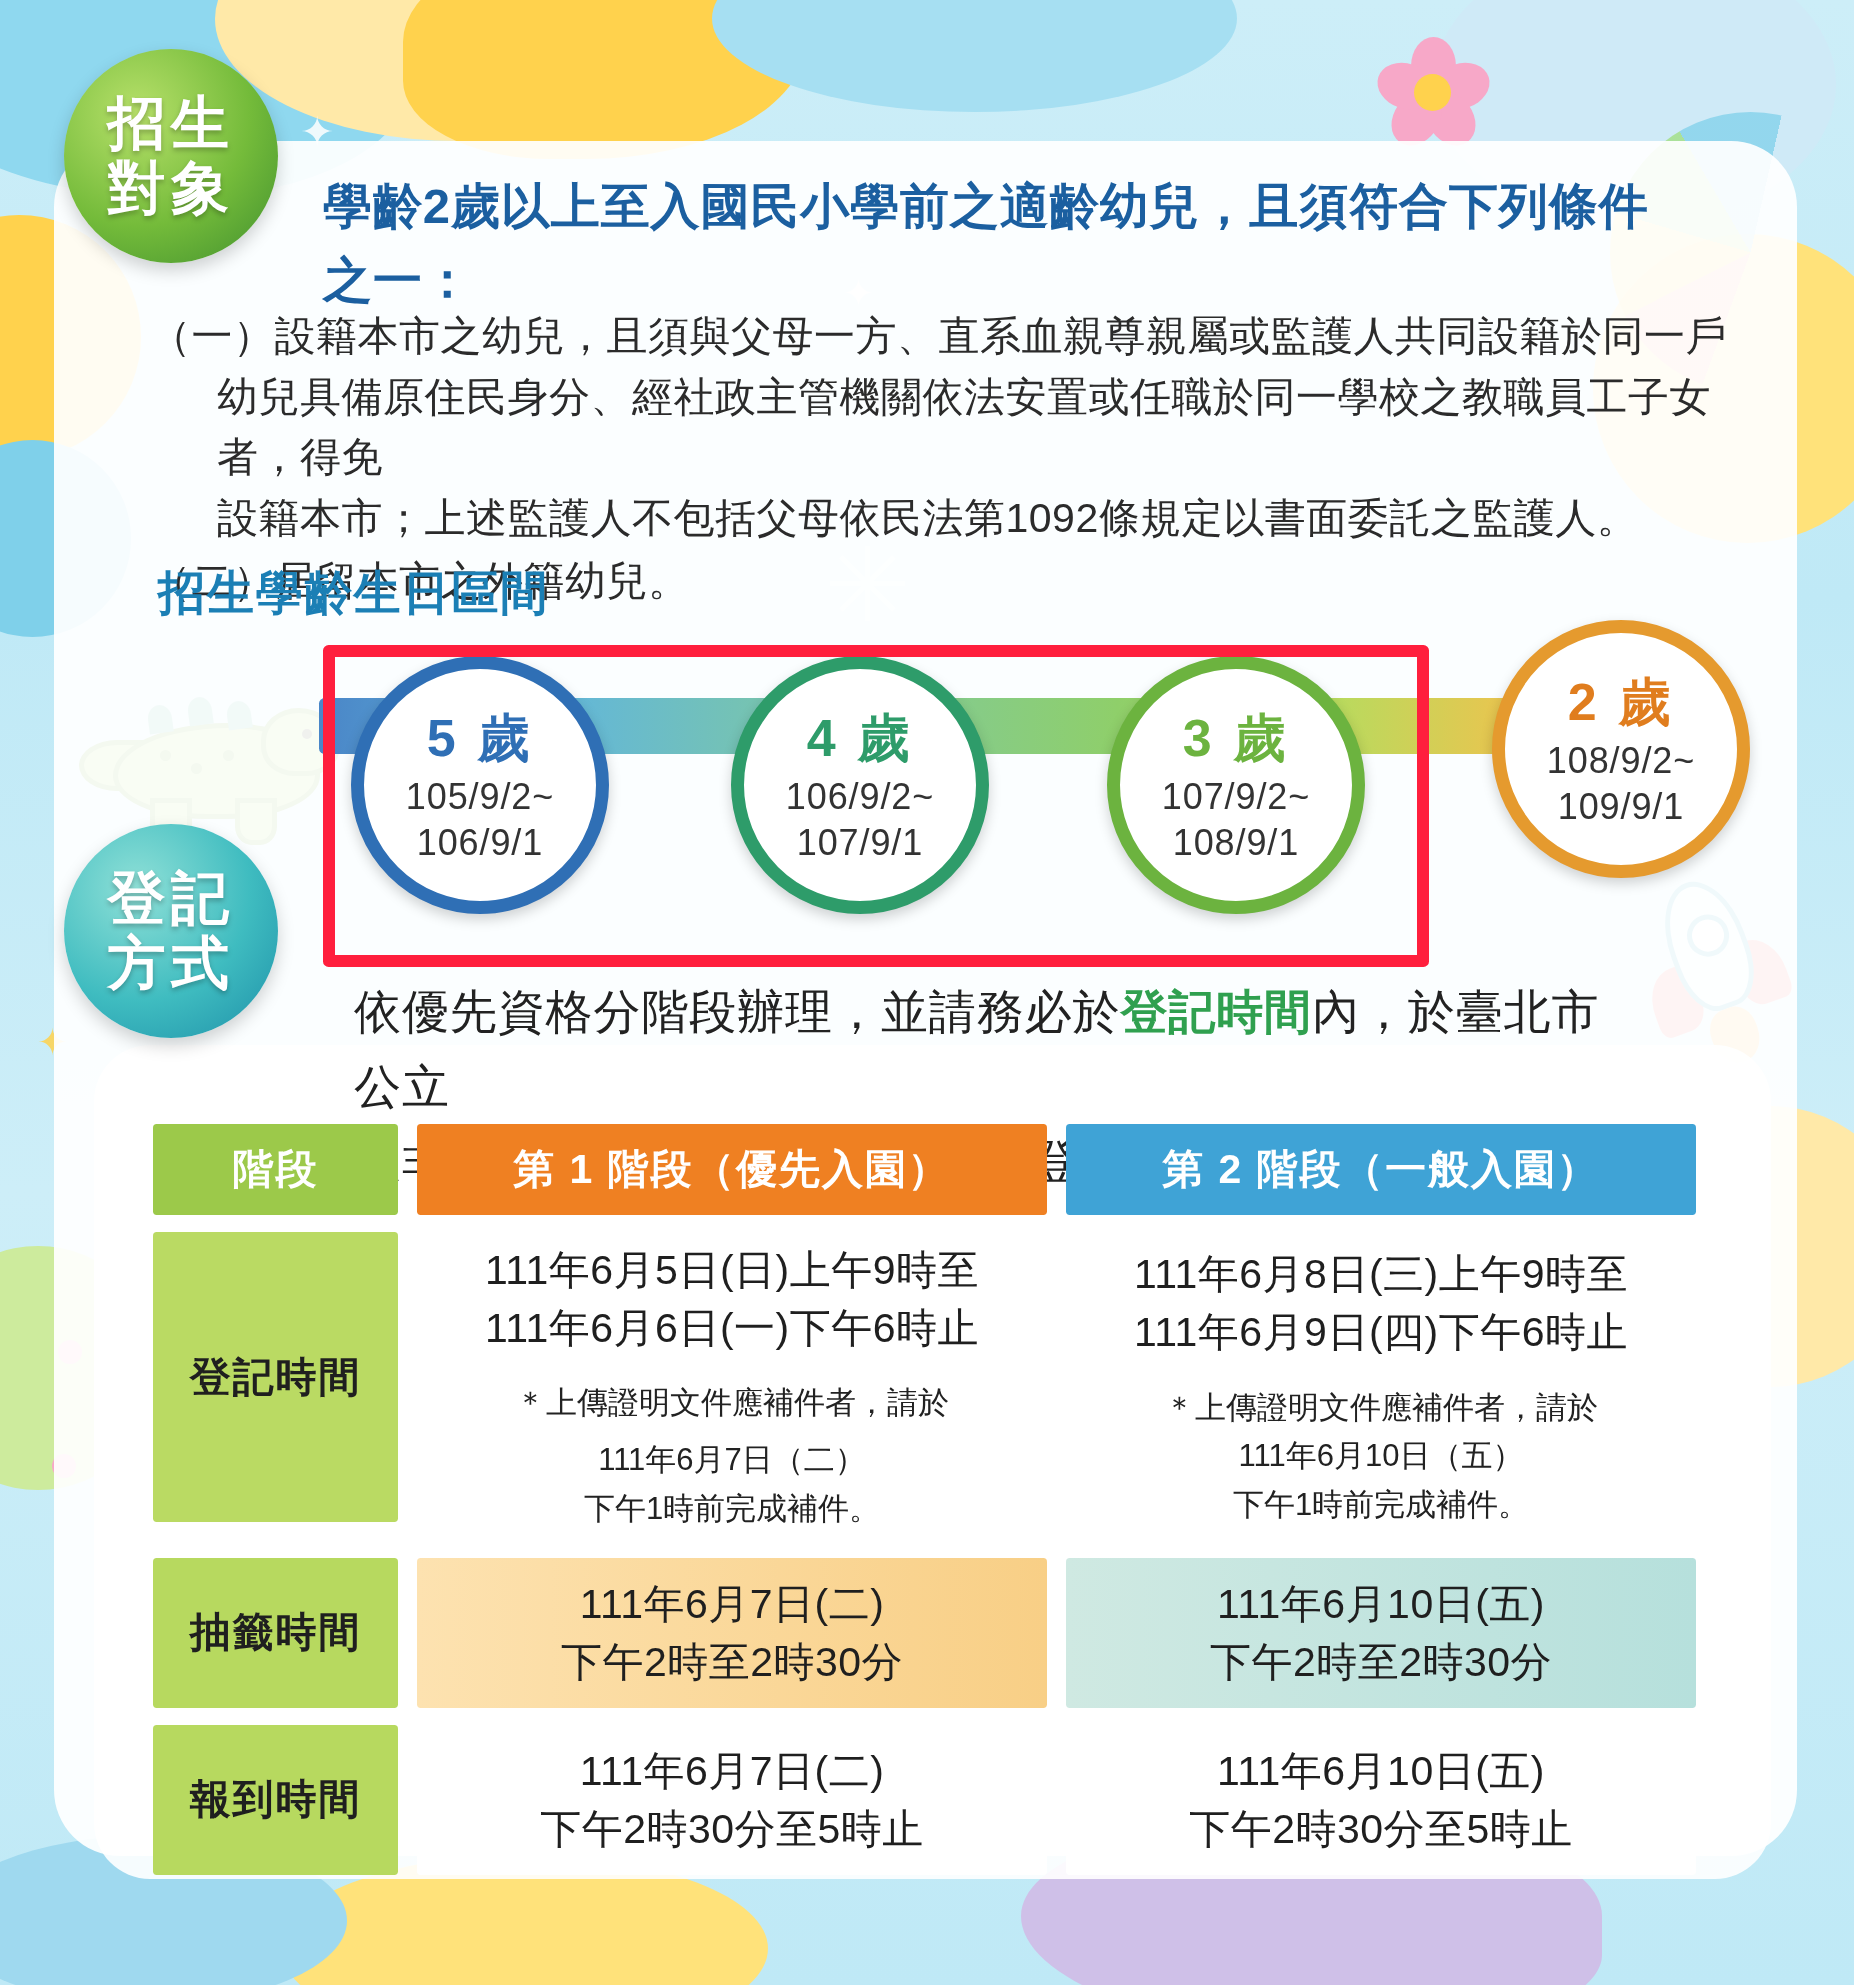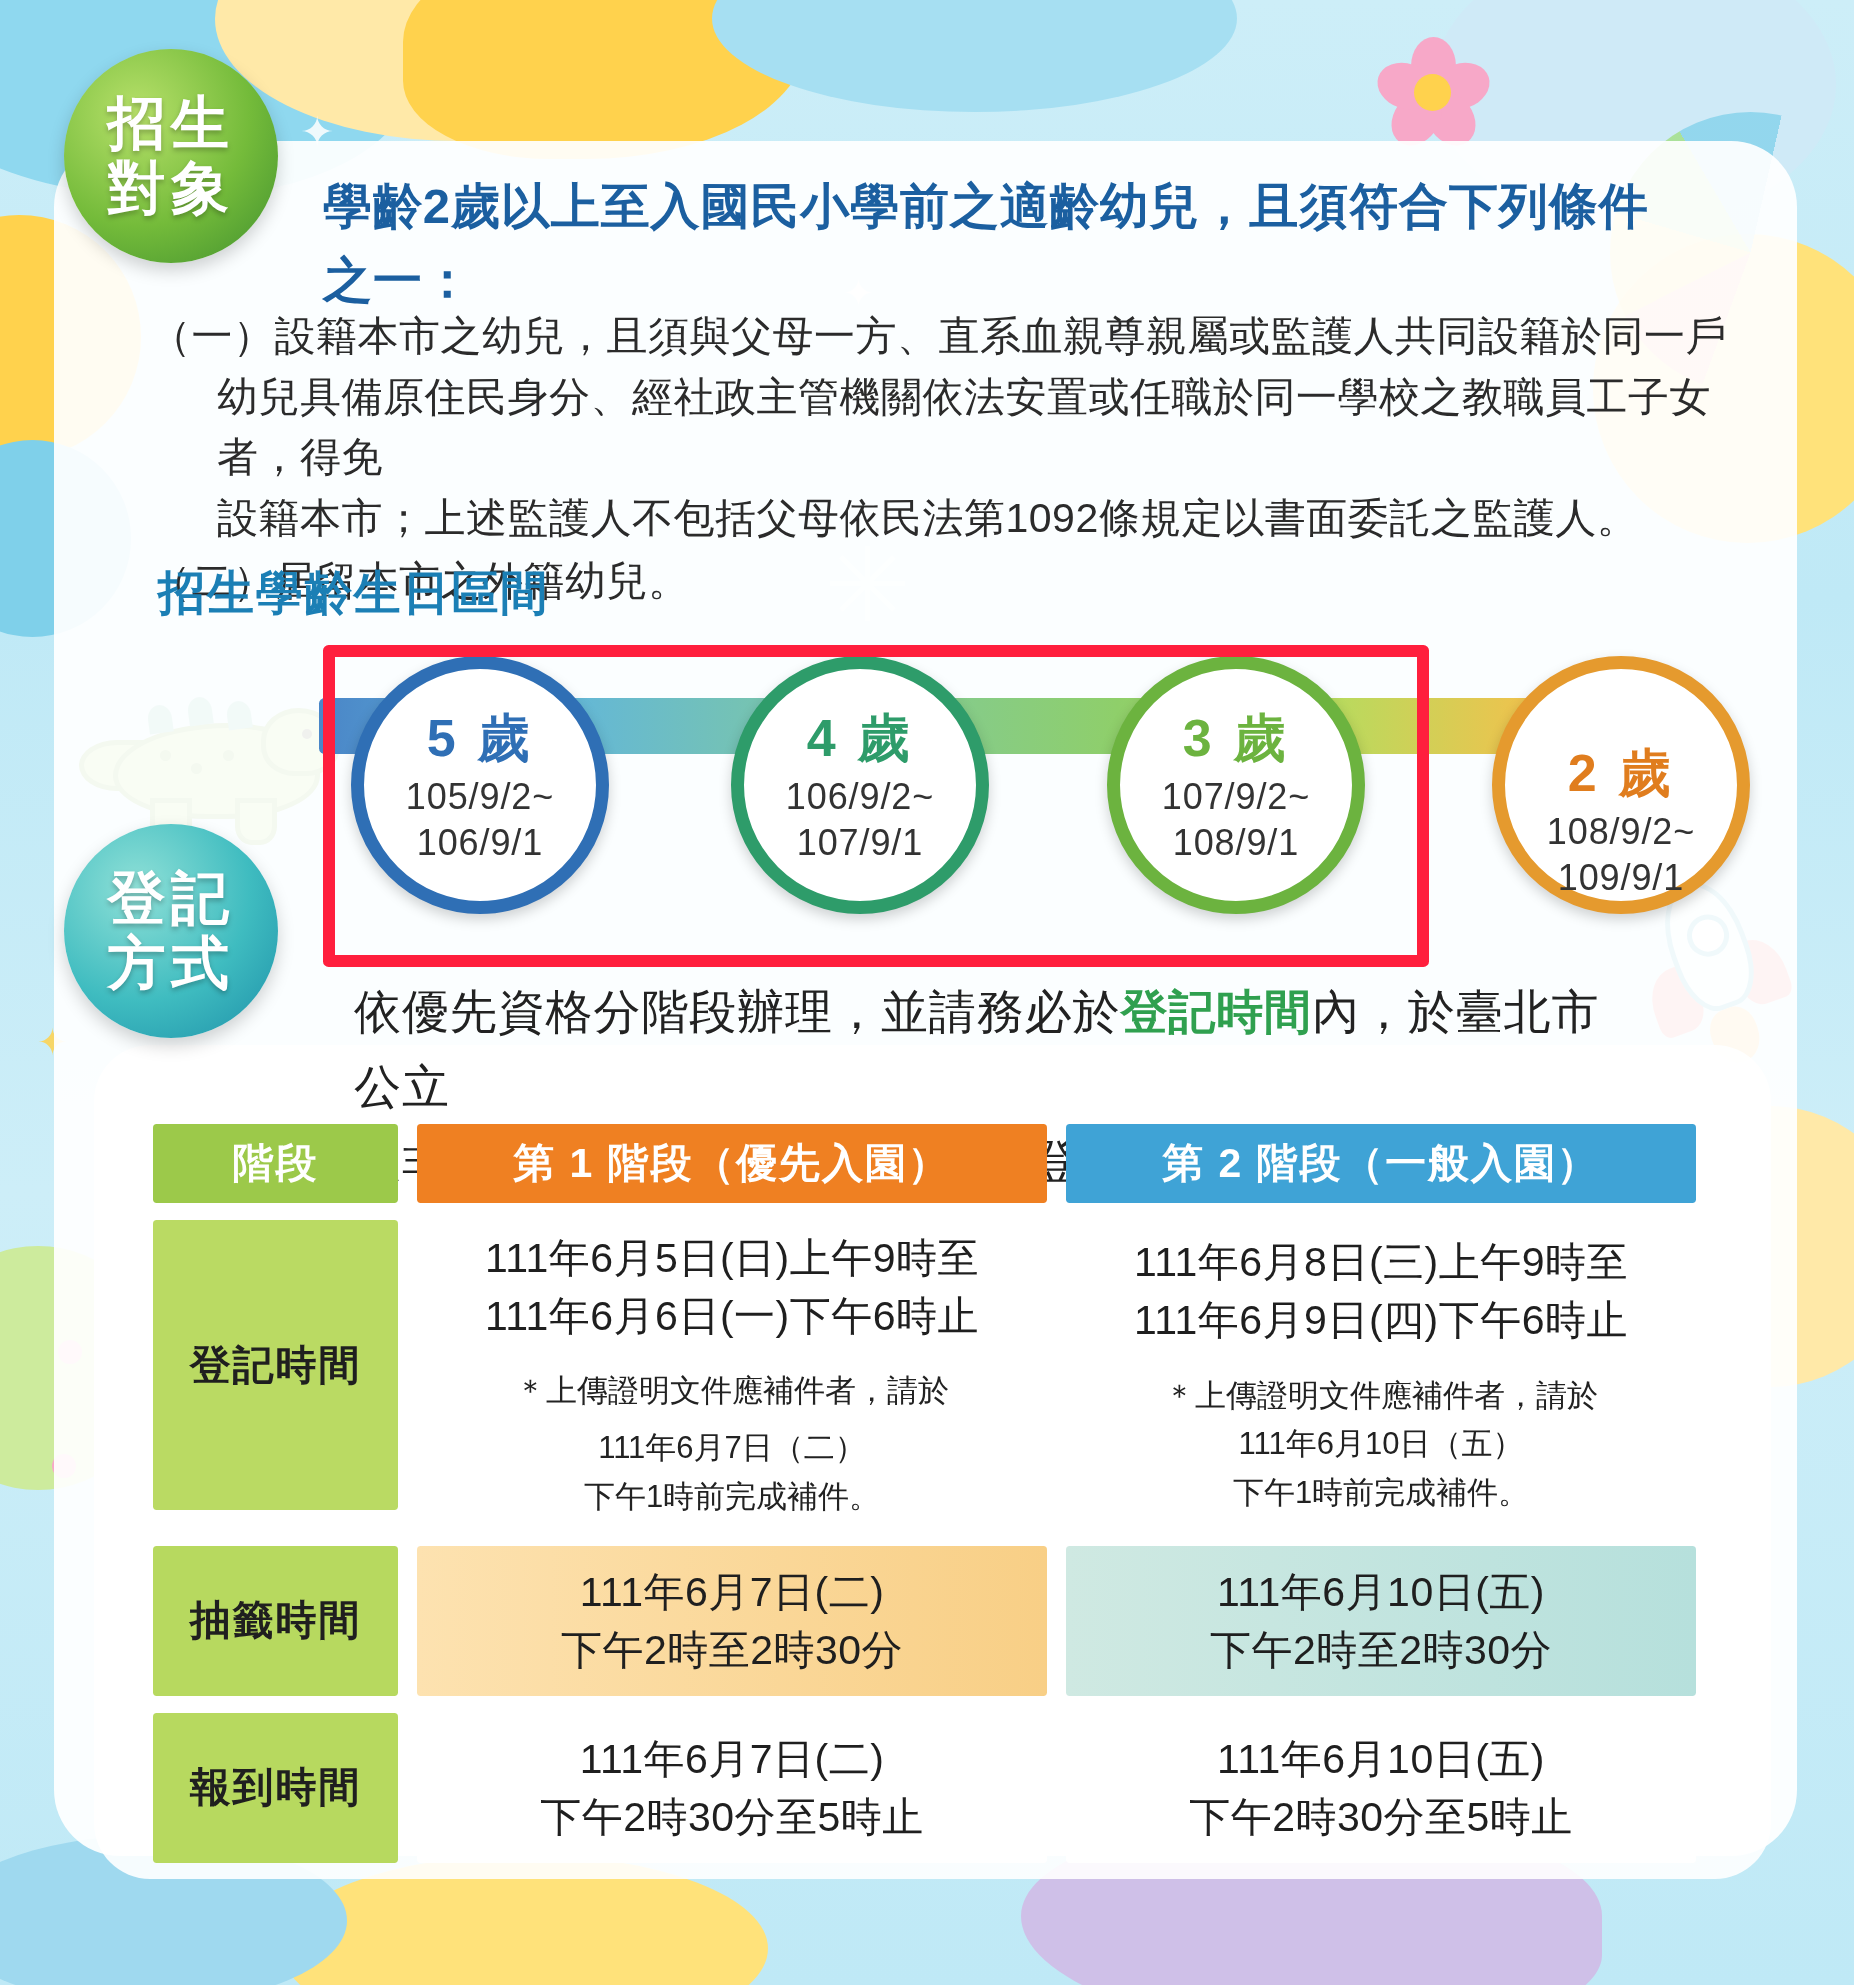--- a/index.html
+++ b/index.html
@@ -104,38 +104,38 @@
     text-align:center;
   }
   .circle .age{font-size:52px;font-weight:bold;letter-spacing:3.7px;margin-bottom:0;}
   .circle .rng{font-size:36px;color:#333;line-height:1.28;letter-spacing:0.9px;}
   .c5{left:351px;top:656px;border:13px solid #2f6fb5;}
   .c5 .age{color:#2f6fb5;}
   .c4{left:731px;top:656px;border:13px solid #2e9c6a;}
   .c4 .age{color:#2e9c6a;}
   .c3{left:1107px;top:656px;border:13px solid #6cb33f;}
   .c3 .age{color:#6cb33f;}
-  .c2{left:1492px;top:656px;border:13px solid #e59a2e;justify-content:flex-end;}
+  .c2{left:1492px;top:620px;border:13px solid #e59a2e;}
   .c2 .age{color:#e07d1e;}
   .highlight{
     position:absolute;left:323px;top:645px;width:1082px;height:298px;
     border:12px solid #ff1f3d;border-radius:5.6px;pointer-events:none;
   }
   
   .reg{
     position:absolute;left:354px;top:974px;width:1274px;
     font-size:47px;line-height:1.6;color:#222;letter-spacing:0.9px;
   }
   .reg .g{color:#2fa04f;font-weight:bold;}
   .reg .gg{color:#2fa04f;font-weight:bold;}
   
   .tbl{position:absolute;left:153px;top:1124px;width:1555px;}
   .row{display:flex;gap:19px;margin-bottom:17px;}
   .cell{border-radius:3.7px;display:flex;align-items:center;justify-content:center;text-align:center;}
-  .c-head{height:79px;font-size:41px;font-weight:bold;color:#fff;letter-spacing:1.9px;}
+  .c-head{height:91px;font-size:41px;font-weight:bold;color:#fff;letter-spacing:1.9px;}
   .h-stage{width:245px;background:#9cc94a;}
   .h-1{width:630px;background:#ef8022;}
   .h-2{width:630px;background:#3fa3d6;}
   .lbl{width:245px;background:#bada63;color:#1f1f1f;font-size:41px;font-weight:bold;letter-spacing:1.9px;}
   .body-cell{width:630px;background:#fff;color:#1f1f1f;flex-direction:column;}
   .r1 .cell{height:290px;}
   .r1 .body-cell{padding:9.4px 0;}
   .big{font-size:41px;line-height:1.42;letter-spacing:0.5px;}
   .note{font-size:31px;line-height:1.45;margin-top:24px;color:#222;}
   .r2 .cell{height:150px;}

